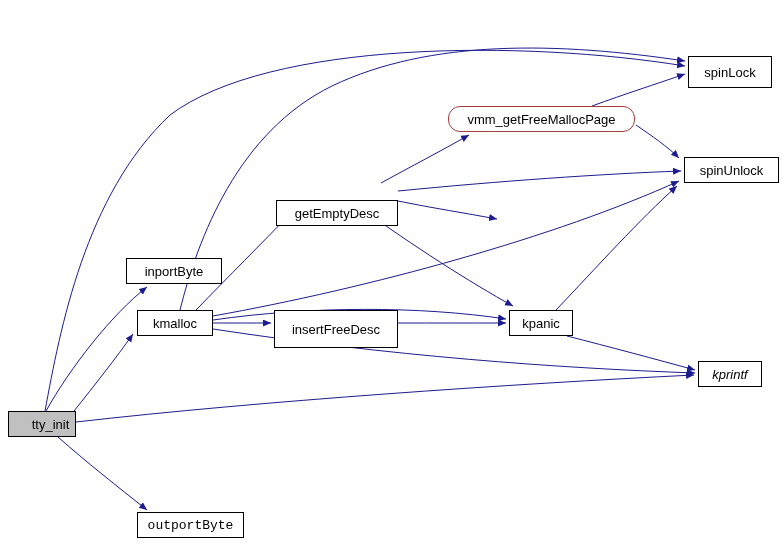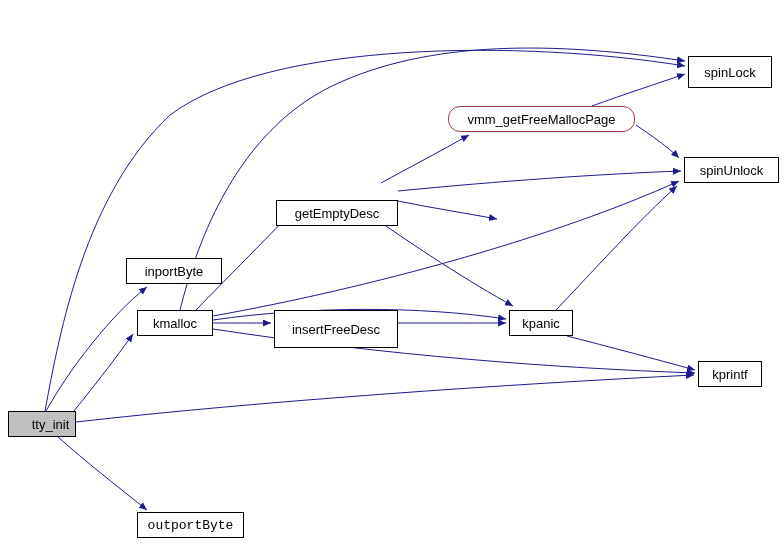--- a/index.html
+++ b/index.html
@@ -77,19 +77,19 @@
     </div>
     <div class="node" style="left: 509px; top: 310px; width: 64px; height: 26px;">
       <span>kpanic</span>
     </div>
     <div class="node" style="left: 688px; top: 56px; width: 84px; height: 32px;">
       <span>spinLock</span>
     </div>
     <div class="node" style="left: 684px; top: 157px; width: 95px; height: 26px;">
       <span>spinUnlock</span>
     </div>
-    <div class="node" style="left: 698px; top: 361px; width: 64px; height: 26px;">
+    <div class="node" style="left: 698px; top: 361px; width: 64px; height: 26px; font-style: italic;">
       <span>kprintf</span>
     </div>
     <div class="node" style="left: 137px; top: 512px; width: 107px; height: 26px; font-family: Liberation Mono, monospace;">
       <span>outportByte</span>
     </div>
   </div>
 
 </body></html>

